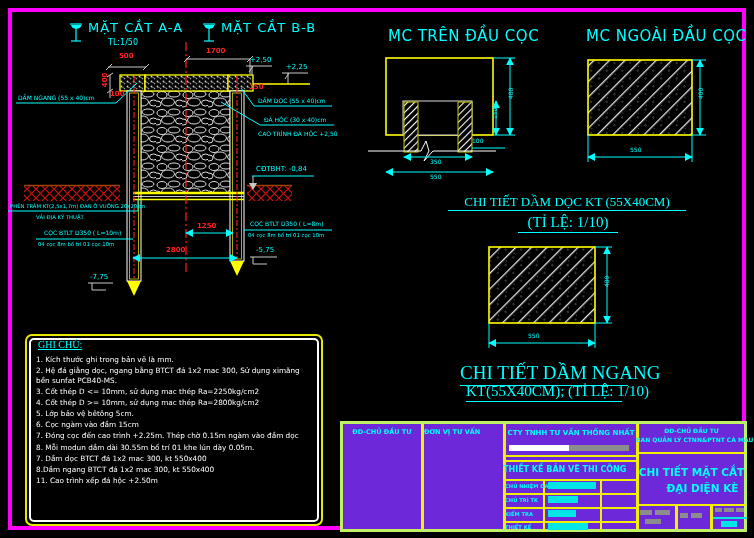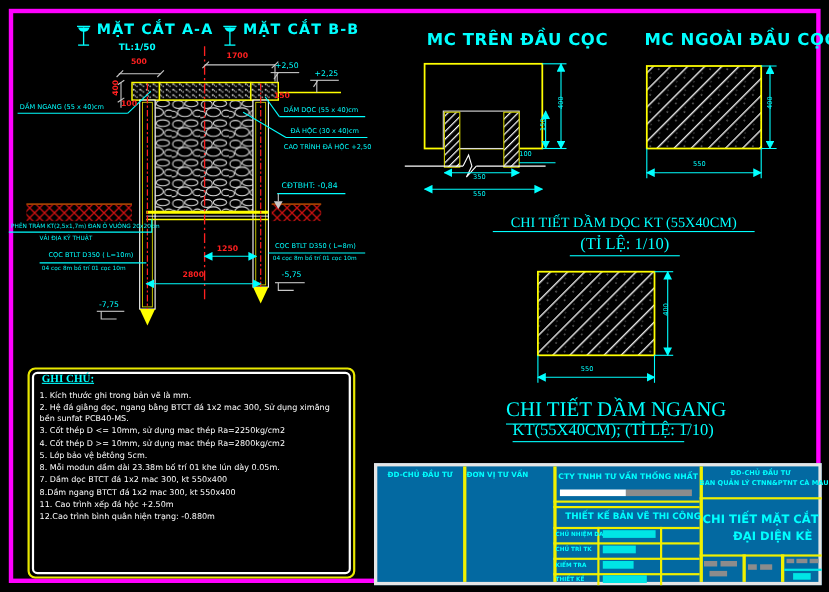--- a/index.html
+++ b/index.html
@@ -2,36 +2,36 @@
 <html><head>
 <meta charset="utf-8">
 <style>
   html,body{margin:0;padding:0;background:#000;}
   .page{position:relative;width:754px;height:538px;background:#000;overflow:hidden;
         font-family:"DejaVu Sans",sans-serif;}
   .frame{position:absolute;left:8px;top:8px;right:8px;bottom:8px;border:4px solid #ff00ff;}
   svg.draw{position:absolute;left:0;top:0;z-index:1;}
   .abs{position:absolute;z-index:3;white-space:nowrap;line-height:1.1;}
   .cy{color:#00ffff}.rd{color:#ff2020;font-weight:bold}
-  .b{font-weight:bold}
+  .b{font-weight:normal}
   .f5{font-size:5.3px}.f6{font-size:6px}.f7{font-size:7px}.f8{font-size:8px}
   .f10{font-size:10px}.f11{font-size:15px}.f13{font-size:13px}
   .serif{font-family:"Liberation Serif","DejaVu Serif",serif;}
   .ul{border-bottom:1px solid #00ffff;padding-bottom:1px;}
   .ctr{text-align:center;}
   .rot{transform:rotate(-90deg);transform-origin:center center;}
   .notesbox{position:absolute;left:25px;top:334px;width:294px;height:188px;z-index:2;
             border:2px solid #e8e800;border-radius:7px;background:#000;}
   .notesinner{position:absolute;left:2px;top:2px;right:2px;bottom:2px;
               border:2px solid #fff;border-radius:5px;}
   .noteitems{position:absolute;left:36px;top:355px;width:276px;z-index:3;color:#fff;
              font-size:7.3px;line-height:1.32;}
   .noteitems div{margin-bottom:1.5px;}
   .tb{position:absolute;left:340px;top:421px;width:407px;height:111px;z-index:2;
-      border:3px solid #e5e5e5;background:#0369a1;box-sizing:border-box;}
+      border:3px solid #bef264;background:#6d28d9;box-sizing:border-box;}
   .vln{position:absolute;top:0;bottom:0;width:3px;background:#f0f000;}
   .hln{position:absolute;height:2px;background:#f0f000;}
   .bar{position:absolute;}
   .tbt{position:absolute;color:#00ffff;font-weight:bold;white-space:nowrap;}
 </style>
 </head>
 <body>
 
 <div class="page">
   <div class="frame"></div>
@@ -257,41 +257,42 @@
   <div class="notesbox">
     <div class="notesinner"></div>
   </div>
   <div class="abs cy b f10 serif" style="left:38px;top:339px;text-decoration:underline">GHI CHÚ:</div>
   <div class="noteitems">
     <div style="white-space:normal">1. Kích thước ghi trong bản vẽ là mm.</div>
     <div style="white-space:normal">2. Hệ đá giằng dọc, ngang bằng BTCT đá 1x2 mac 300, Sử dụng ximăng bền sunfat PCB40-MS.</div>
     <div style="white-space:normal">3. Cốt thép D &lt;= 10mm, sử dụng mac thép Ra=2250kg/cm2</div>
     <div style="white-space:normal">4. Cốt thép D &gt;= 10mm, sử dụng mac thép Ra=2800kg/cm2</div>
     <div style="white-space:normal">5. Lớp bảo vệ bêtông 5cm.</div>
-    <div style="white-space:normal">8. Mỗi modun dầm dài 23.38m bố trí 01 khe lún dày 0.05m.</div>
+    <div style="white-space:normal">6. Cọc ngàm vào đầm 15cm</div>
+    <div style="white-space:normal">7. Đóng cọc đến cao trình +2.25m. Thép chờ 0.15m ngàm vào đầm dọc</div>
+    <div style="white-space:normal">8. Mỗi modun dầm dài 30.55m bố trí 01 khe lún dày 0.05m.</div>
     <div style="white-space:normal">7. Dầm dọc BTCT đá 1x2 mac 300, kt 550x400</div>
     <div style="white-space:normal">8.Dầm ngang BTCT đá 1x2 mac 300, kt 550x400</div>
     <div style="white-space:normal">11. Cao trình xếp đá hộc +2.50m</div>
-    <div style="white-space:normal">12.Cao trình bình quân hiện trạng: -0.880m</div>
   </div>
 
   <div class="tb">
     <div class="vln" style="left:78px"></div>
     <div class="vln" style="left:160px"></div>
     <div class="vln" style="left:293px"></div>
 
     <div class="tbt ctr" style="left:0;width:78px;top:4px;font-size:6.5px">ĐD-CHỦ ĐẦU TƯ</div>
     <div class="tbt ctr" style="left:81px;width:56px;top:4px;font-size:6.5px">ĐƠN VỊ TƯ VẤN</div>
 
     <div class="tbt ctr" style="left:163px;width:130px;top:5px;font-size:7px">CTY TNHH TƯ VẤN THỐNG NHẤT</div>
     <div class="bar" style="left:166px;top:21px;width:60px;height:6px;background:#fff"></div>
     <div class="bar" style="left:226px;top:21px;width:60px;height:6px;background:#8c8c8c"></div>
     <div class="hln" style="left:160px;width:133px;top:31px"></div>
     <div class="hln" style="left:160px;width:133px;top:36px"></div>
-    <div class="tbt ctr" style="left:160px;width:145px;top:41px;font-size:8px">THIẾT KẾ BẢN VẼ THI CÔNG</div>
+    <div class="tbt ctr" style="left:160px;width:123px;top:41px;font-size:8px">THIẾT KẾ BẢN VẼ THI CÔNG</div>
     <div class="hln" style="left:160px;width:133px;top:55px"></div>
     <div class="hln" style="left:160px;width:133px;top:69px"></div>
     <div class="hln" style="left:160px;width:133px;top:83px"></div>
     <div class="hln" style="left:160px;width:133px;top:97px"></div>
     <div class="vln" style="left:200px;top:55px;width:2px;height:53px;bottom:auto"></div>
     <div class="vln" style="left:257px;top:55px;width:2px;height:53px;bottom:auto"></div>
     <div class="tbt" style="left:162px;top:59px;font-size:5.2px">CHỦ NHIỆM DA</div>
     <div class="tbt" style="left:162px;top:73px;font-size:5.2px">CHỦ TRÌ TK</div>
     <div class="tbt" style="left:162px;top:87px;font-size:5.2px">KIỂM TRA</div>
     <div class="tbt" style="left:162px;top:100px;font-size:5.2px">THIẾT KẾ</div>

